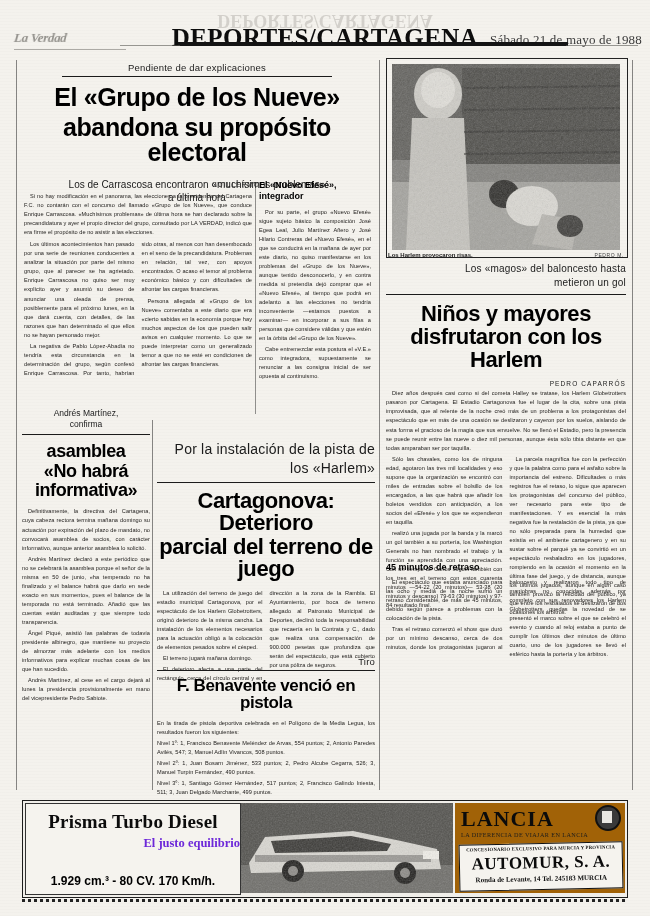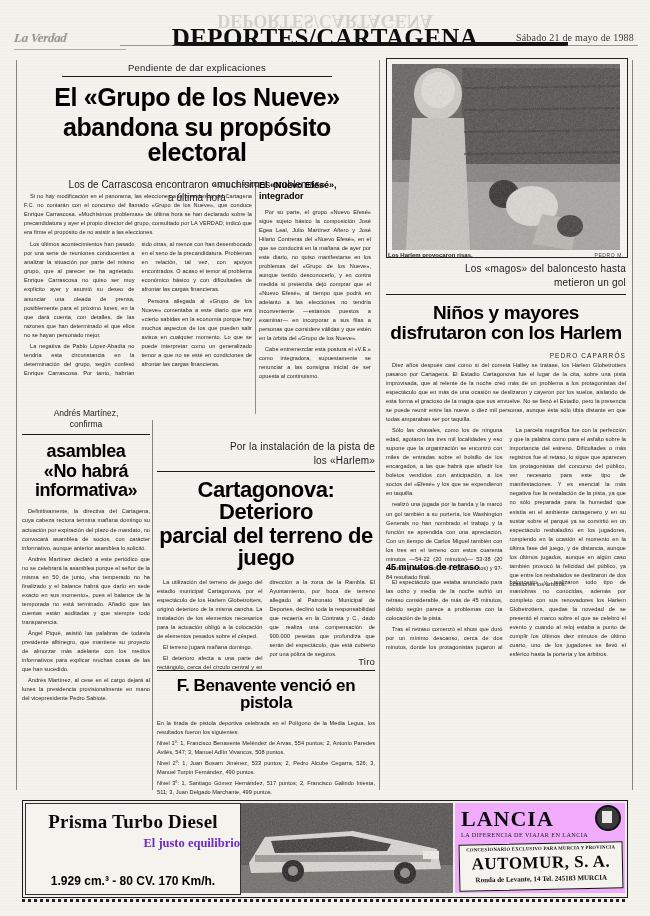--- a/index.html
+++ b/index.html
@@ -36,22 +36,22 @@
     font-size:25px;letter-spacing:0.4px;color:#0d0d0d;
   }
   .ghost-title{
     position:absolute;left:0;top:-12px;width:650px;text-align:center;
     font-family:"Liberation Serif", serif;font-weight:bold;
     font-size:18px;color:#b9b6b0;opacity:.55;
     transform:scaleY(-1);
     filter:blur(0.6px);
   }
   .date{
-    position:absolute;right:16px;top:10px;
-    font-size:10px;color:#3a3a3a;font-family:"Liberation Serif", serif;
+    position:absolute;right:8px;top:10px;
+    font-size:13px;color:#3a3a3a;font-family:"Liberation Serif", serif;
     letter-spacing:.2px;
   }
   .mast-rule{position:absolute;left:178px;top:42px;width:390px;height:4px;background:#141414;}
   .mast-rule-thin{position:absolute;left:120px;top:45px;width:60px;height:1px;background:#5c5a55;opacity:.6;}
   .mast-rule-thin2{position:absolute;left:566px;top:45px;width:72px;height:1px;background:#5c5a55;opacity:.6;}
 
   
   .colrule{position:absolute;width:1px;background:#2a2a2a;opacity:.55;}
 
   
@@ -110,21 +110,21 @@
 
   
   #asamblea{position:absolute;left:22px;top:408px;width:128px;}
   #asamblea .aa-kicker{font-size:8.5px;text-align:center;line-height:1.3;color:#1b1b1b;}
   #asamblea .aa-rule{height:1px;background:#1b1b1b;margin-top:4px;}
   #asamblea .hl{font-size:18px;margin-top:7px;line-height:1.08;}
   #asamblea .body{margin-top:7px;}
 
   
   #cartagonova{position:absolute;left:157px;top:440px;width:218px;}
-  #cartagonova .kicker{font-size:10px;line-height:1.35;}
+  #cartagonova .kicker{font-size:14px;line-height:1.35;}
   #cartagonova .kicker-rule{margin-top:4px;}
   #cartagonova .hl{font-size:22px;margin-top:7px;}
   #cartagonova .hl .l2{display:block;margin-top:1px;}
   #cartagonova .body{margin-top:8px;}
 
   
   #tiro{position:absolute;left:157px;top:656px;width:218px;}
   #tiro .kicker{font-size:9.5px;}
   #tiro .hl{font-size:17px;margin-top:6px;}
   #tiro .body{margin-top:7px;text-align:justify;}
@@ -137,38 +137,38 @@
   }
   .halftone{position:absolute;inset:0;}
   #photo-frame{position:absolute;left:386px;top:58px;width:240px;height:198px;border:1px solid #222;}
   #photo-caption{position:absolute;left:388px;top:252px;width:236px;display:flex;justify-content:space-between;align-items:baseline;}
   #photo-caption .cap{font-size:6px;font-weight:bold;color:#1a1a1a;}
   #photo-caption .credit{font-size:5px;letter-spacing:.6px;color:#444;}
 
   #harlem{position:absolute;left:386px;top:262px;width:240px;}
   #harlem .kicker{font-size:10px;line-height:1.35;}
   #harlem .kicker-rule{margin-top:5px;}
-  #harlem .hl{font-size:19px;margin-top:8px;}
+  #harlem .hl{font-size:22px;margin-top:8px;}
   #harlem .hl .l2{display:block;margin-top:1px;}
   #harlem .byline{margin-top:9px;}
   #harlem-body{margin-top:2px;}
   #harlem-body .body{text-align:justify;}
 
   #retraso{position:absolute;left:386px;top:562px;width:240px;}
   #retraso .subhead{font-size:9px;}
   #retraso .body{margin-top:5px;}
 
   
   #ad{position:absolute;left:22px;top:800px;width:604px;height:96px;border:1px solid #1d1d1d;background:#f0eee9;}
   #ad-left{position:absolute;left:2px;top:2px;width:214px;height:90px;border:1px solid #333;background:#f5f3ee;}
   #ad-left .t1{position:absolute;left:0;top:7px;width:214px;text-align:center;font-family:"Liberation Serif", serif;font-weight:bold;font-size:19px;color:#0c0c0c;letter-spacing:.2px;}
   #ad-left .t2{position:absolute;left:0;top:32px;width:214px;text-align:right;font-family:"Liberation Serif", serif;font-weight:bold;font-size:12.5px;color:#6d28d9;}
   #ad-left .t3{position:absolute;left:0;top:70px;width:214px;text-align:center;font-family:Liberation Sans, sans-serif;font-weight:bold;font-size:12px;color:#000000;}
   #ad-car{position:absolute;left:218px;top:2px;width:212px;height:90px;background:#7d7c78;overflow:hidden;}
-  #ad-right{position:absolute;left:432px;top:2px;width:170px;height:90px;background:#f0abfc;}
+  #ad-right{position:absolute;left:432px;top:2px;width:170px;height:90px;background:#a16207;}
   #lancia{position:absolute;left:6px;top:5px;width:158px;}
   #lancia .word{font-family:"Liberation Serif", serif;font-weight:bold;font-size:22px;letter-spacing:1px;color:#0b0b0b;line-height:1;}
   #lancia .tag{font-family:"Liberation Serif", serif;font-size:6.2px;letter-spacing:.4px;color:#1c1c1c;margin-top:1px;}
   #lancia-badge{position:absolute;right:4px;top:2px;width:22px;height:22px;border-radius:50%;border:2px solid #111;background:#3a3a3a;}
   #lancia-badge:after{content:"";position:absolute;left:5px;top:4px;width:10px;height:12px;background:#e9e7e2;}
   #automur{position:absolute;left:4px;top:40px;width:162px;height:45px;border:1.5px solid #111;background:#f5f3ee;transform:rotate(-1.2deg);}
   #automur .c1{position:absolute;left:0;top:2px;width:162px;text-align:center;font-family:"Liberation Serif", serif;font-size:4.8px;font-weight:bold;letter-spacing:.2px;color:#111;}
   #automur .c2{position:absolute;left:0;top:9px;width:162px;text-align:center;font-family:"Liberation Serif", serif;font-weight:bold;font-size:17px;letter-spacing:.5px;color:#0b0b0b;}
   #automur .c3{position:absolute;left:0;top:31px;width:162px;text-align:center;font-family:"Liberation Serif", serif;font-weight:bold;font-size:7px;color:#111;}
   #ad-bot{position:absolute;left:22px;top:899px;width:604px;height:3px;background:repeating-linear-gradient(90deg,#222 0 3px,#f0eee9 3px 6px);}

